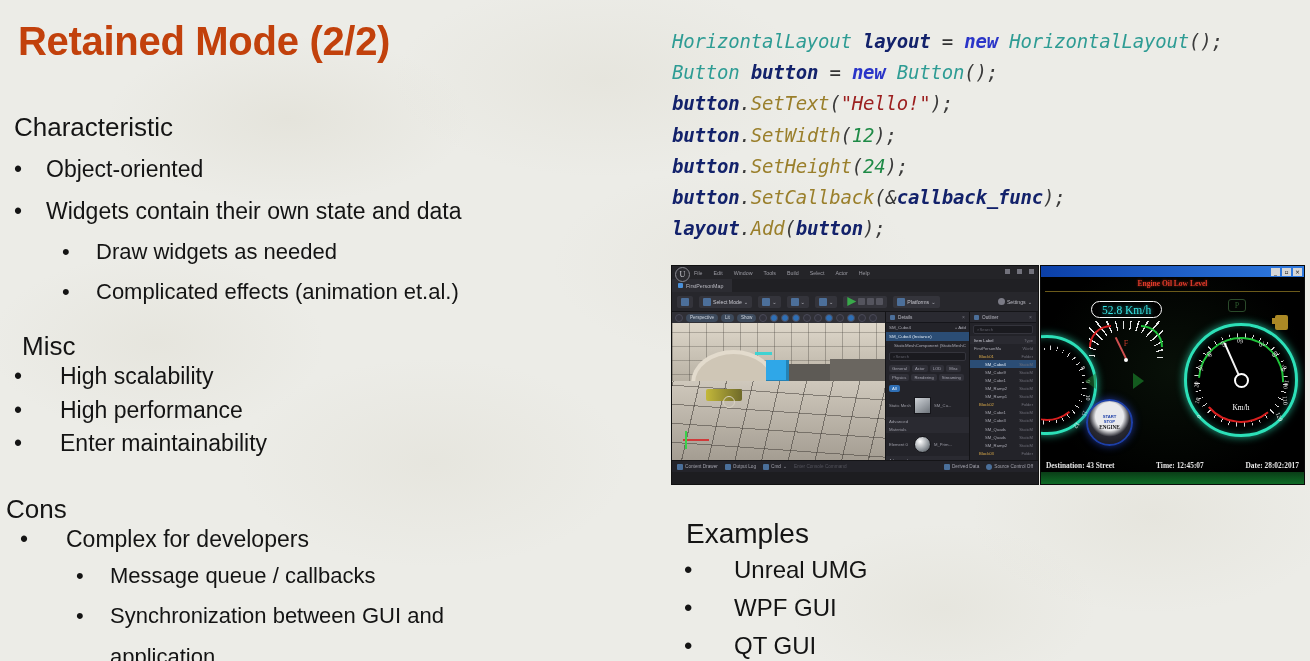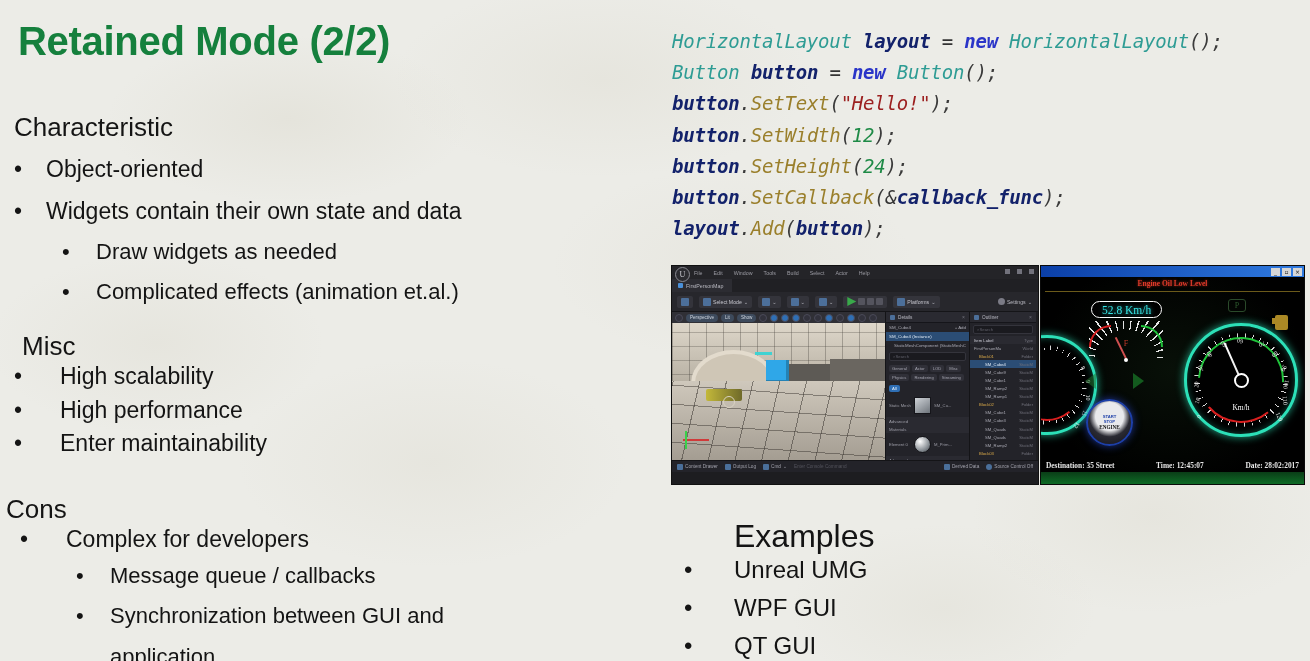--- a/index.html
+++ b/index.html
@@ -23,21 +23,21 @@
       radial-gradient(ellipse 260px 140px at 88% 78%, rgba(190,184,160,.13), transparent 70%),
       radial-gradient(ellipse 220px 120px at 72% 92%, rgba(190,184,160,.12), transparent 70%);
   }
   #slide { position:relative; z-index:1; width:1310px; height:661px; }
 
   
   .left { position:absolute; left:0; top:0; width:672px; height:661px; }
   #page-title {
     position:absolute; left:18px; top:19px;
     font-size:40px; font-weight:bold; letter-spacing:-0.3px;
-    color:#15803d; white-space:nowrap;
+    color:#c2410c; white-space:nowrap;
   }
   .sec-head {
     position:absolute; font-size:26px; color:#141414; white-space:nowrap;
   }
   .blist { position:absolute; list-style:none; }
   .blist li {
     display:flex; align-items:flex-start;
     font-size:23px; color:#141414; line-height:1.83;
     white-space:nowrap;
   }
@@ -72,21 +72,21 @@
   }
   .tk-type  { color:#2e9c94; }
   .tk-var   { color:#13226b; font-weight:bold; }
   .tk-kw    { color:#2a35c8; font-weight:bold; }
   .tk-fn    { color:#9a7f2b; }
   .tk-str   { color:#9c2020; }
   .tk-num   { color:#1e8a46; }
   .tk-punc  { color:#3b3b3b; }
   .tk-op    { color:#333; }
 
-  #head-examples { left:14px; top:518px; font-size:32px;margin-left:48px; }
+  #head-examples { left:14px; top:518px; font-size:28px; }
   #list-examples { left:12px; top:551px; }
   #list-examples li { font-size:24px; line-height:1.58; }
   #list-examples > li > .bl { width:36px; }
 
   
   #img-unreal {
     position:absolute; left:671px; top:265px; width:368px; height:220px;
     background:#1d1d20; overflow:hidden; z-index:2;
     border:1px solid #111;
   }
@@ -713,21 +713,21 @@
       <div class="arrow l"></div>
       <div class="arrow r"></div>
 
       <div class="engine-btn">
         <span class="ss">START</span>
         <span class="ss">STOP</span>
         <span class="en">ENGINE</span>
       </div>
 
       <div class="dash-footer">
-        <span>Destination: 35 Street</span>
+        <span>Destination: 43 Street</span>
         <span>Time: 12:45:07</span>
         <span>Date: 28:02:2017</span>
       </div>
       <div class="dash-green"></div>
     </div>
   </div>
 
 </div>
 
 </body></html>

